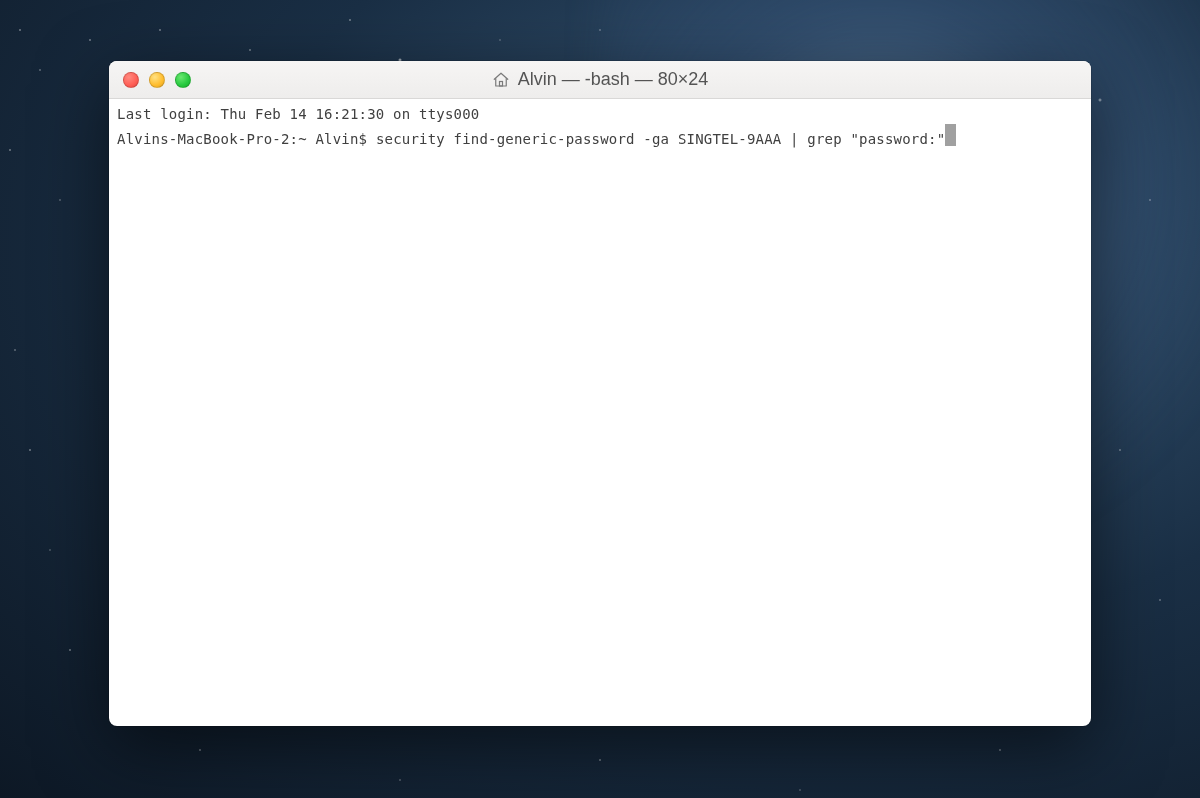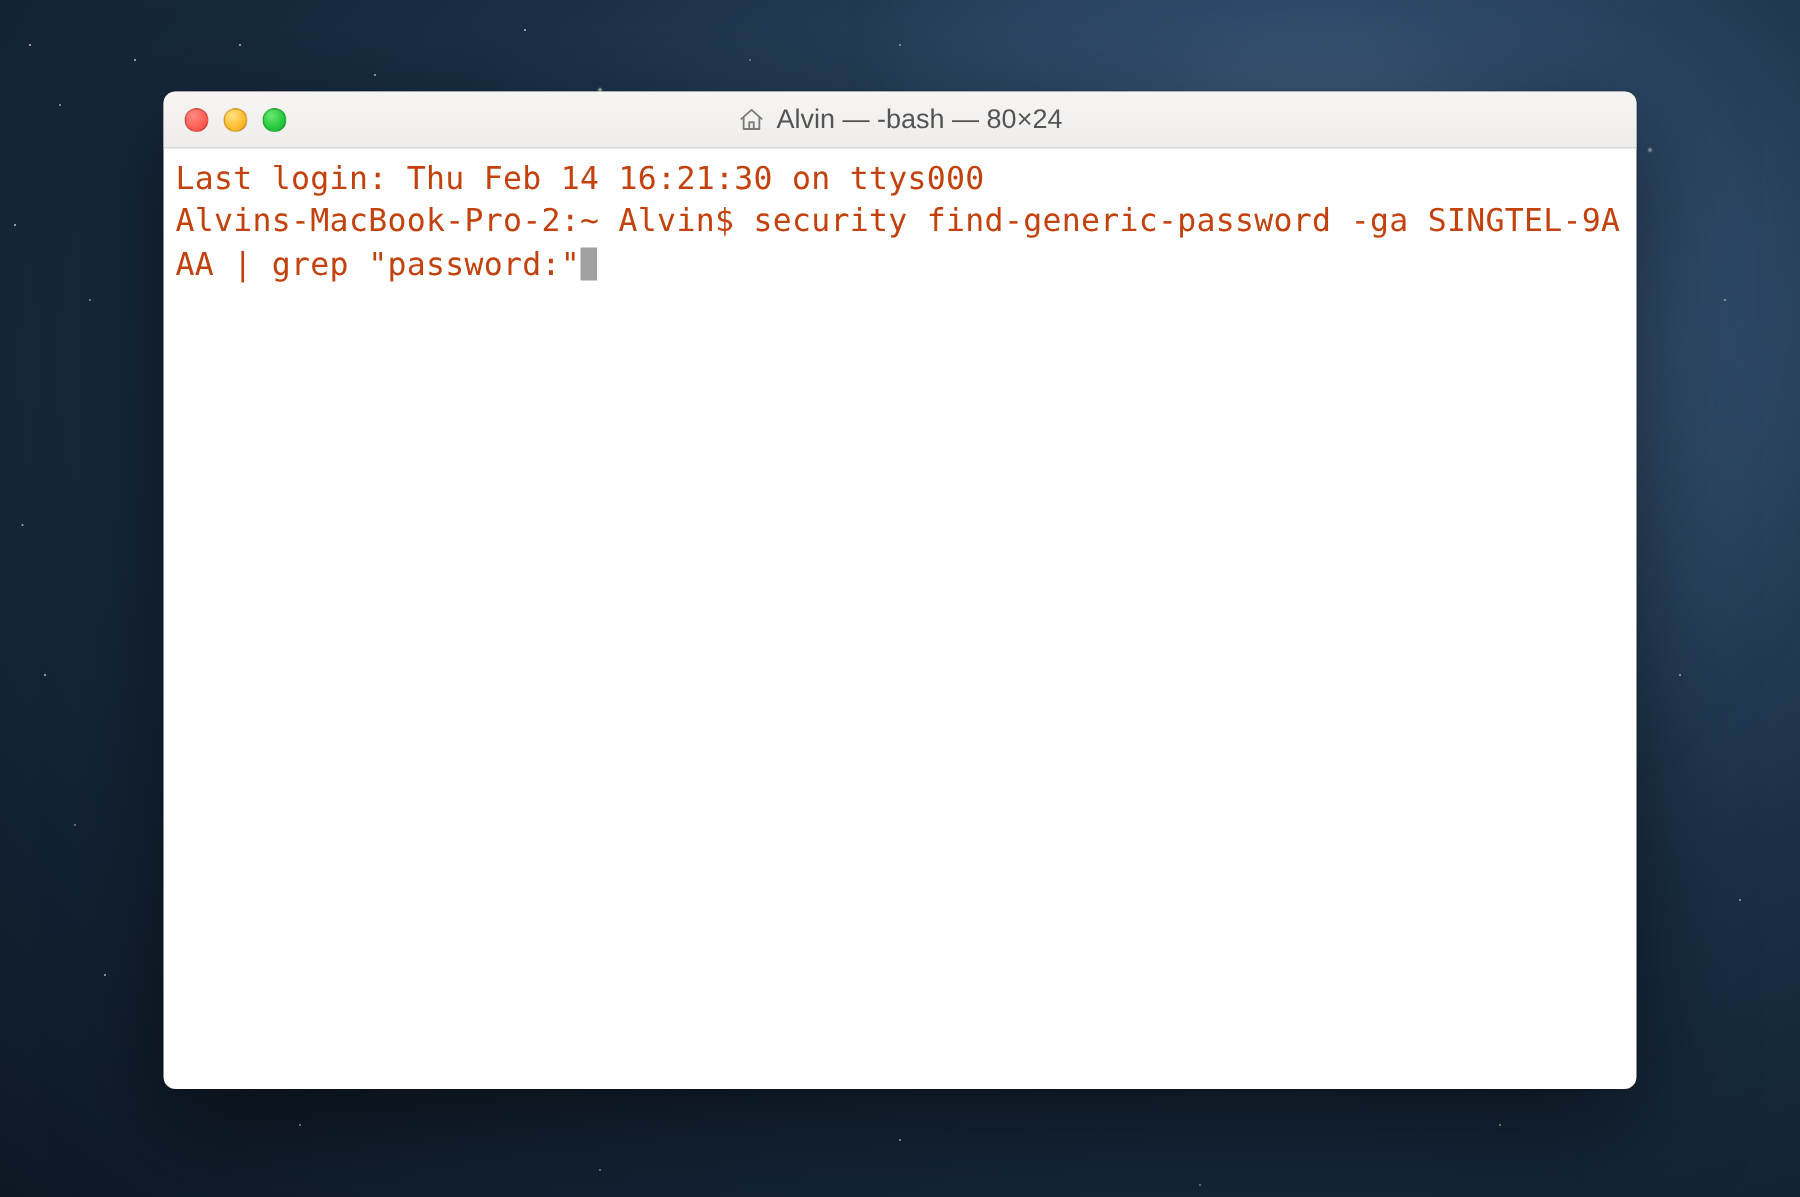--- a/index.html
+++ b/index.html
@@ -106,23 +106,23 @@
       color: #545454;
       font-size: 18px;
     }
     .title-center .icon {
       display: inline-flex;
     }
     .terminal-body {
       flex: 1;
       padding: 6px 8px;
       font-family: "Menlo", "Monaco", "Consolas", monospace;
-      font-size: 21px;
+      font-size: 14px;
       line-height: 1.35;
-      color: #c2410c;
+      color: #404040;
       white-space: pre-wrap;
       word-break: break-all;
       position: relative;
       letter-spacing: 0.2px;
     }
     .cursor {
       display: inline-block;
       width: 11px;
       height: 22px;
       background: #a0a0a0;

